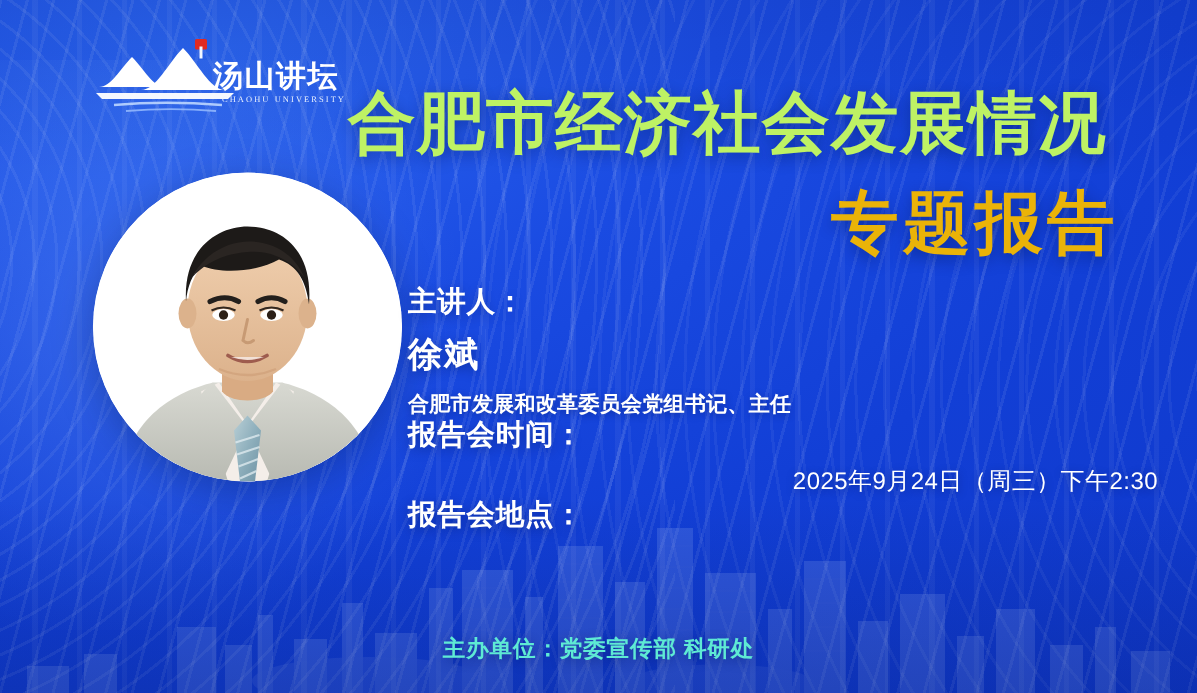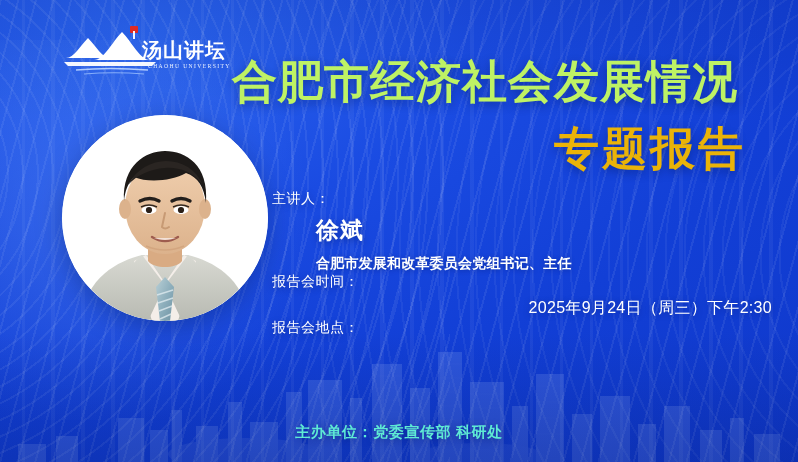--- a/index.html
+++ b/index.html
@@ -126,37 +126,36 @@
     text-shadow:0 3px 10px rgba(3,20,86,.45);
     white-space:nowrap;
   }
 
   
   .info{
     position:absolute;left:272px;top:190px;width:500px;
     color:#ffffff;
   }
   .lbl{
-    font-size:14px;font-weight:normal;letter-spacing:.5px;
+    font-size:19px;font-weight:bold;letter-spacing:.5px;
     text-shadow:0 2px 7px rgba(3,20,86,.40);
     line-height:1.25;
   }
   .row-speaker{
     display:flex;align-items:baseline;gap:9px;
     margin-top:7px;
     flex-direction:column;
   }
   .speaker-name{
     font-size:23px;font-weight:bold;letter-spacing:1px;
     text-shadow:0 2px 7px rgba(3,20,86,.40);
   }
   .speaker-title{
     font-size:14px;font-weight:bold;letter-spacing:.2px;
     text-shadow:0 1px 5px rgba(3,20,86,.40);
-    margin-left:44px;
   }
   .lbl.mt{}
   .val{
     margin-top:8px;
     font-size:16px;letter-spacing:.3px;
     text-shadow:0 1px 6px rgba(3,20,86,.40);
     text-align:right;
   }
 
   

